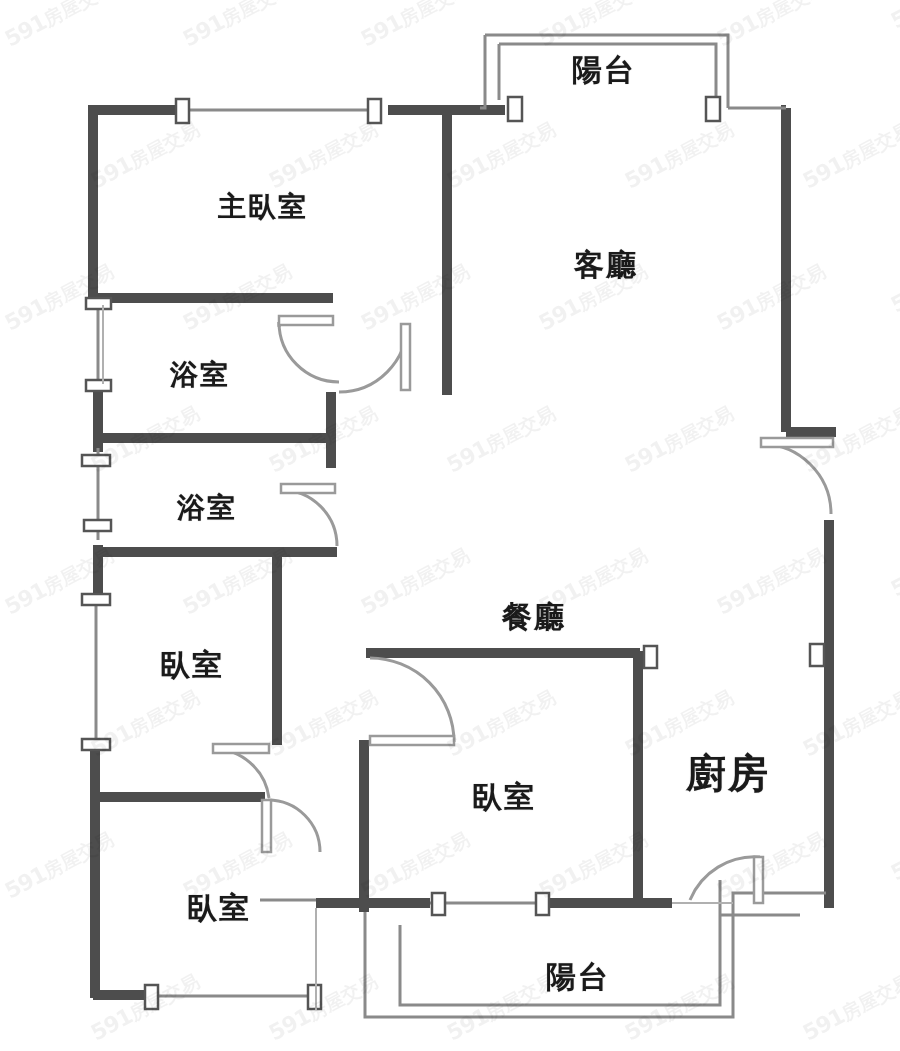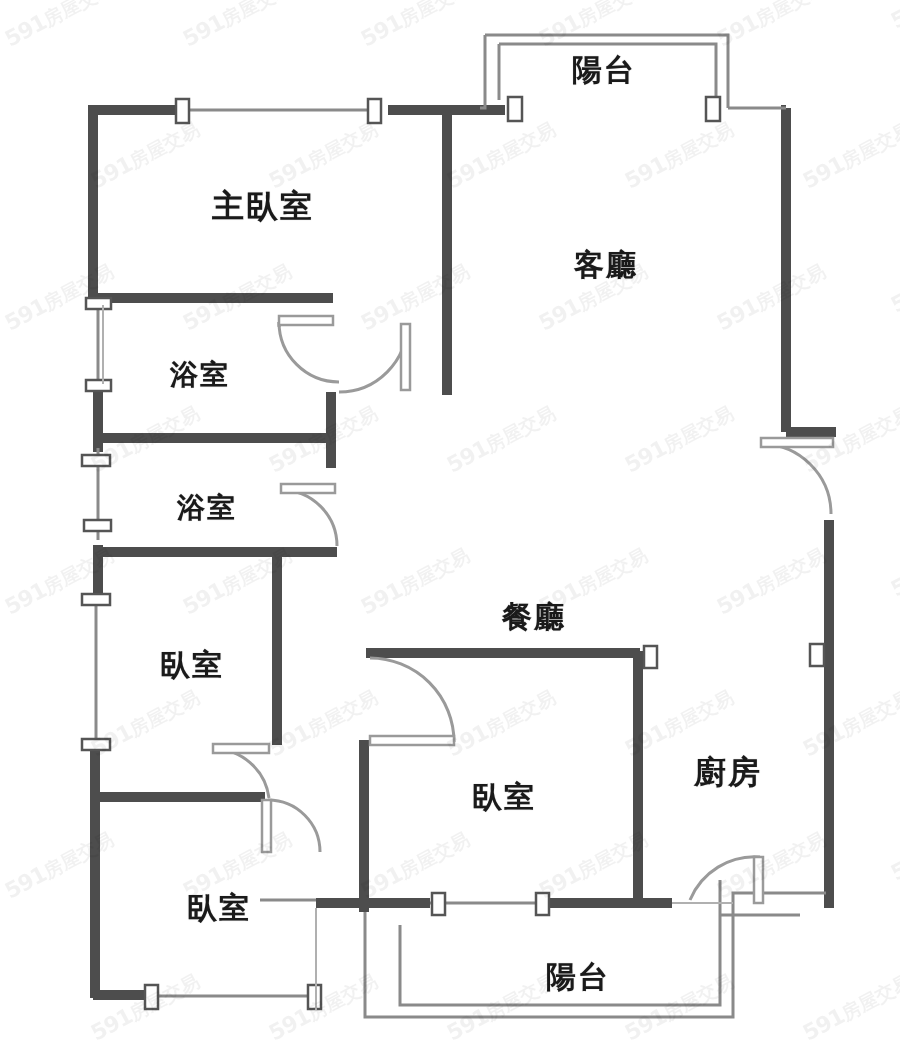--- a/index.html
+++ b/index.html
@@ -177,33 +177,33 @@
 
     <g stroke="#b0b0b0" stroke-width="2" fill="none">
       <line x1="103" y1="305" x2="103" y2="384"></line>
       <line x1="316" y1="908" x2="316" y2="1010"></line>
       <line x1="672" y1="903" x2="733" y2="903"></line>
     </g>
   </svg>
 
   <div class="room-label" style="left:604px; top:70px; font-size:30px;">陽台</div>
 
-  <div class="room-label" style="left:263px; top:207px; font-size:32px;">主臥室</div>
+  <div class="room-label" style="left:263px; top:207px; font-size:28px;">主臥室</div>
 
   <div class="room-label" style="left:606px; top:265px; font-size:30px;">客廳</div>
 
   <div class="room-label" style="left:200px; top:375px; font-size:28px;">浴室</div>
 
   <div class="room-label" style="left:207px; top:508px; font-size:28px;">浴室</div>
 
   <div class="room-label" style="left:534px; top:617px; font-size:30px;">餐廳</div>
 
   <div class="room-label" style="left:192px; top:665px; font-size:30px;">臥室</div>
 
-  <div class="room-label" style="left:728px; top:773px; font-size:32px;">廚房</div>
+  <div class="room-label" style="left:728px; top:773px; font-size:40px;">廚房</div>
 
   <div class="room-label" style="left:504px; top:797px; font-size:30px;">臥室</div>
 
   <div class="room-label" style="left:219px; top:908px; font-size:30px;">臥室</div>
 
   <div class="room-label" style="left:578px; top:977px; font-size:30px;">陽台</div>
 
   <div class="wm-layer">
       <div class="wm" style="left: 0px; top: 0px;"><span class="num">591</span><span>房屋交易</span></div>
       <div class="wm" style="left: 178px; top: 0px;"><span class="num">591</span><span>房屋交易</span></div>

